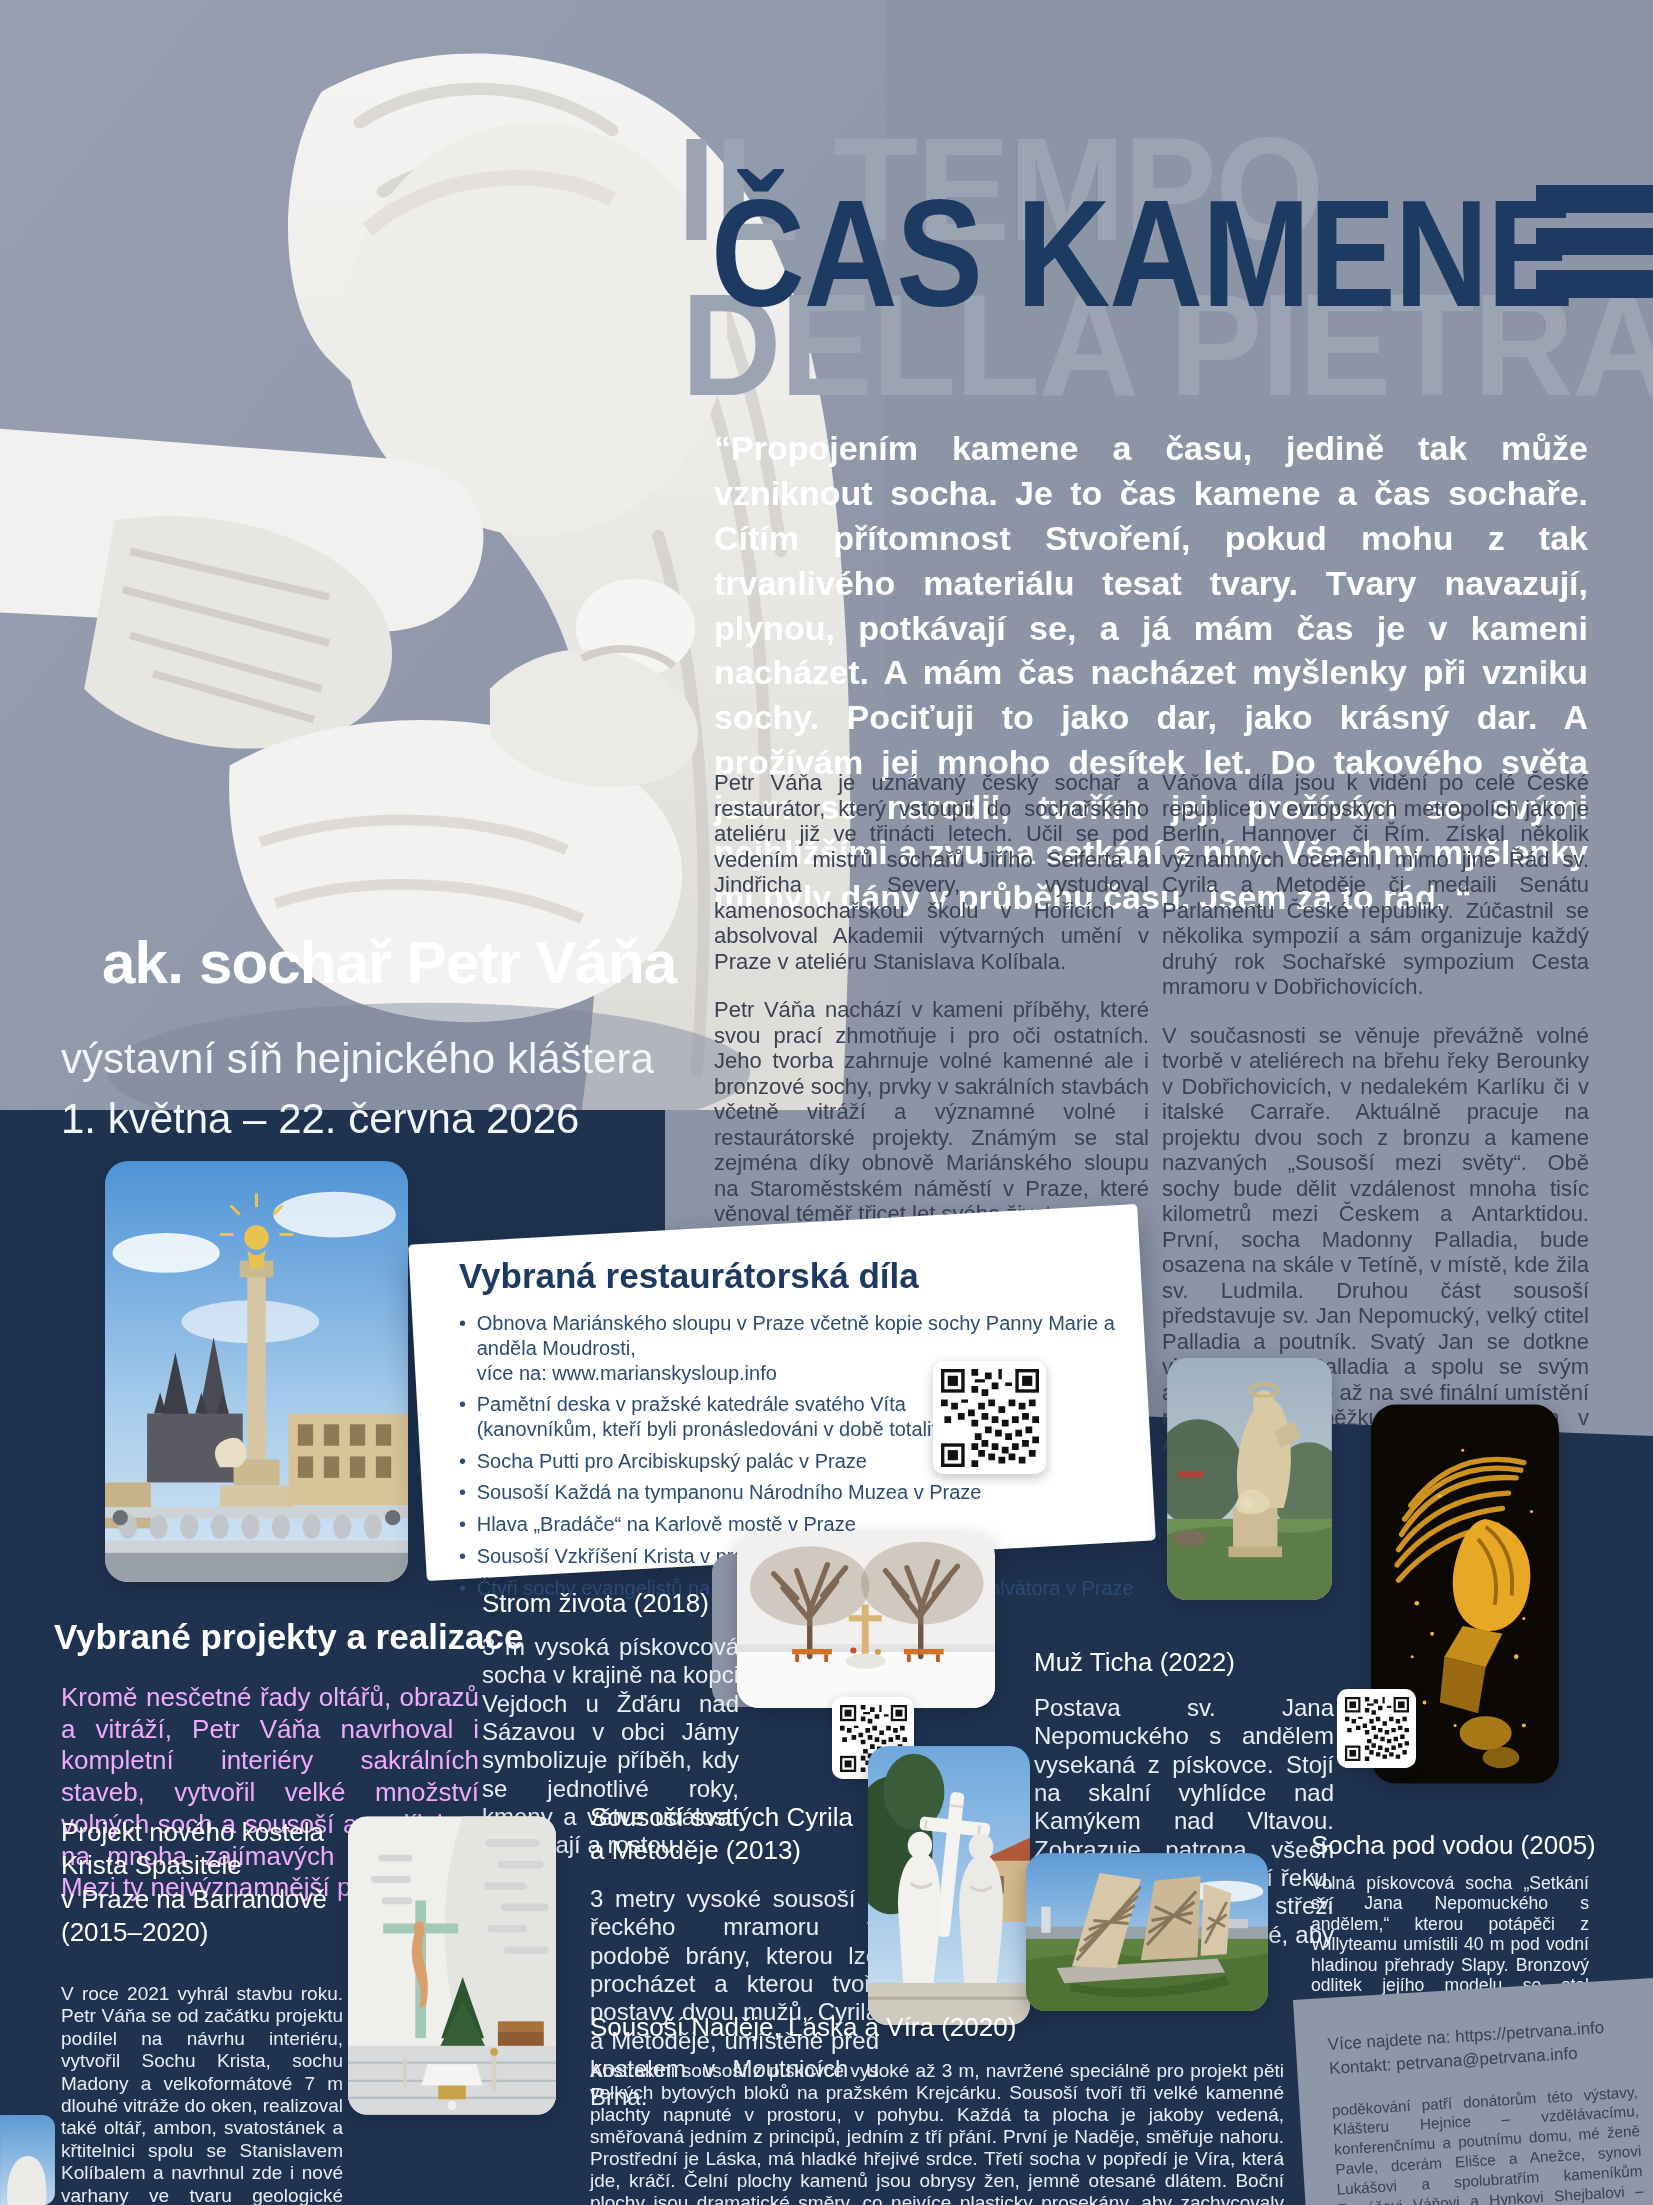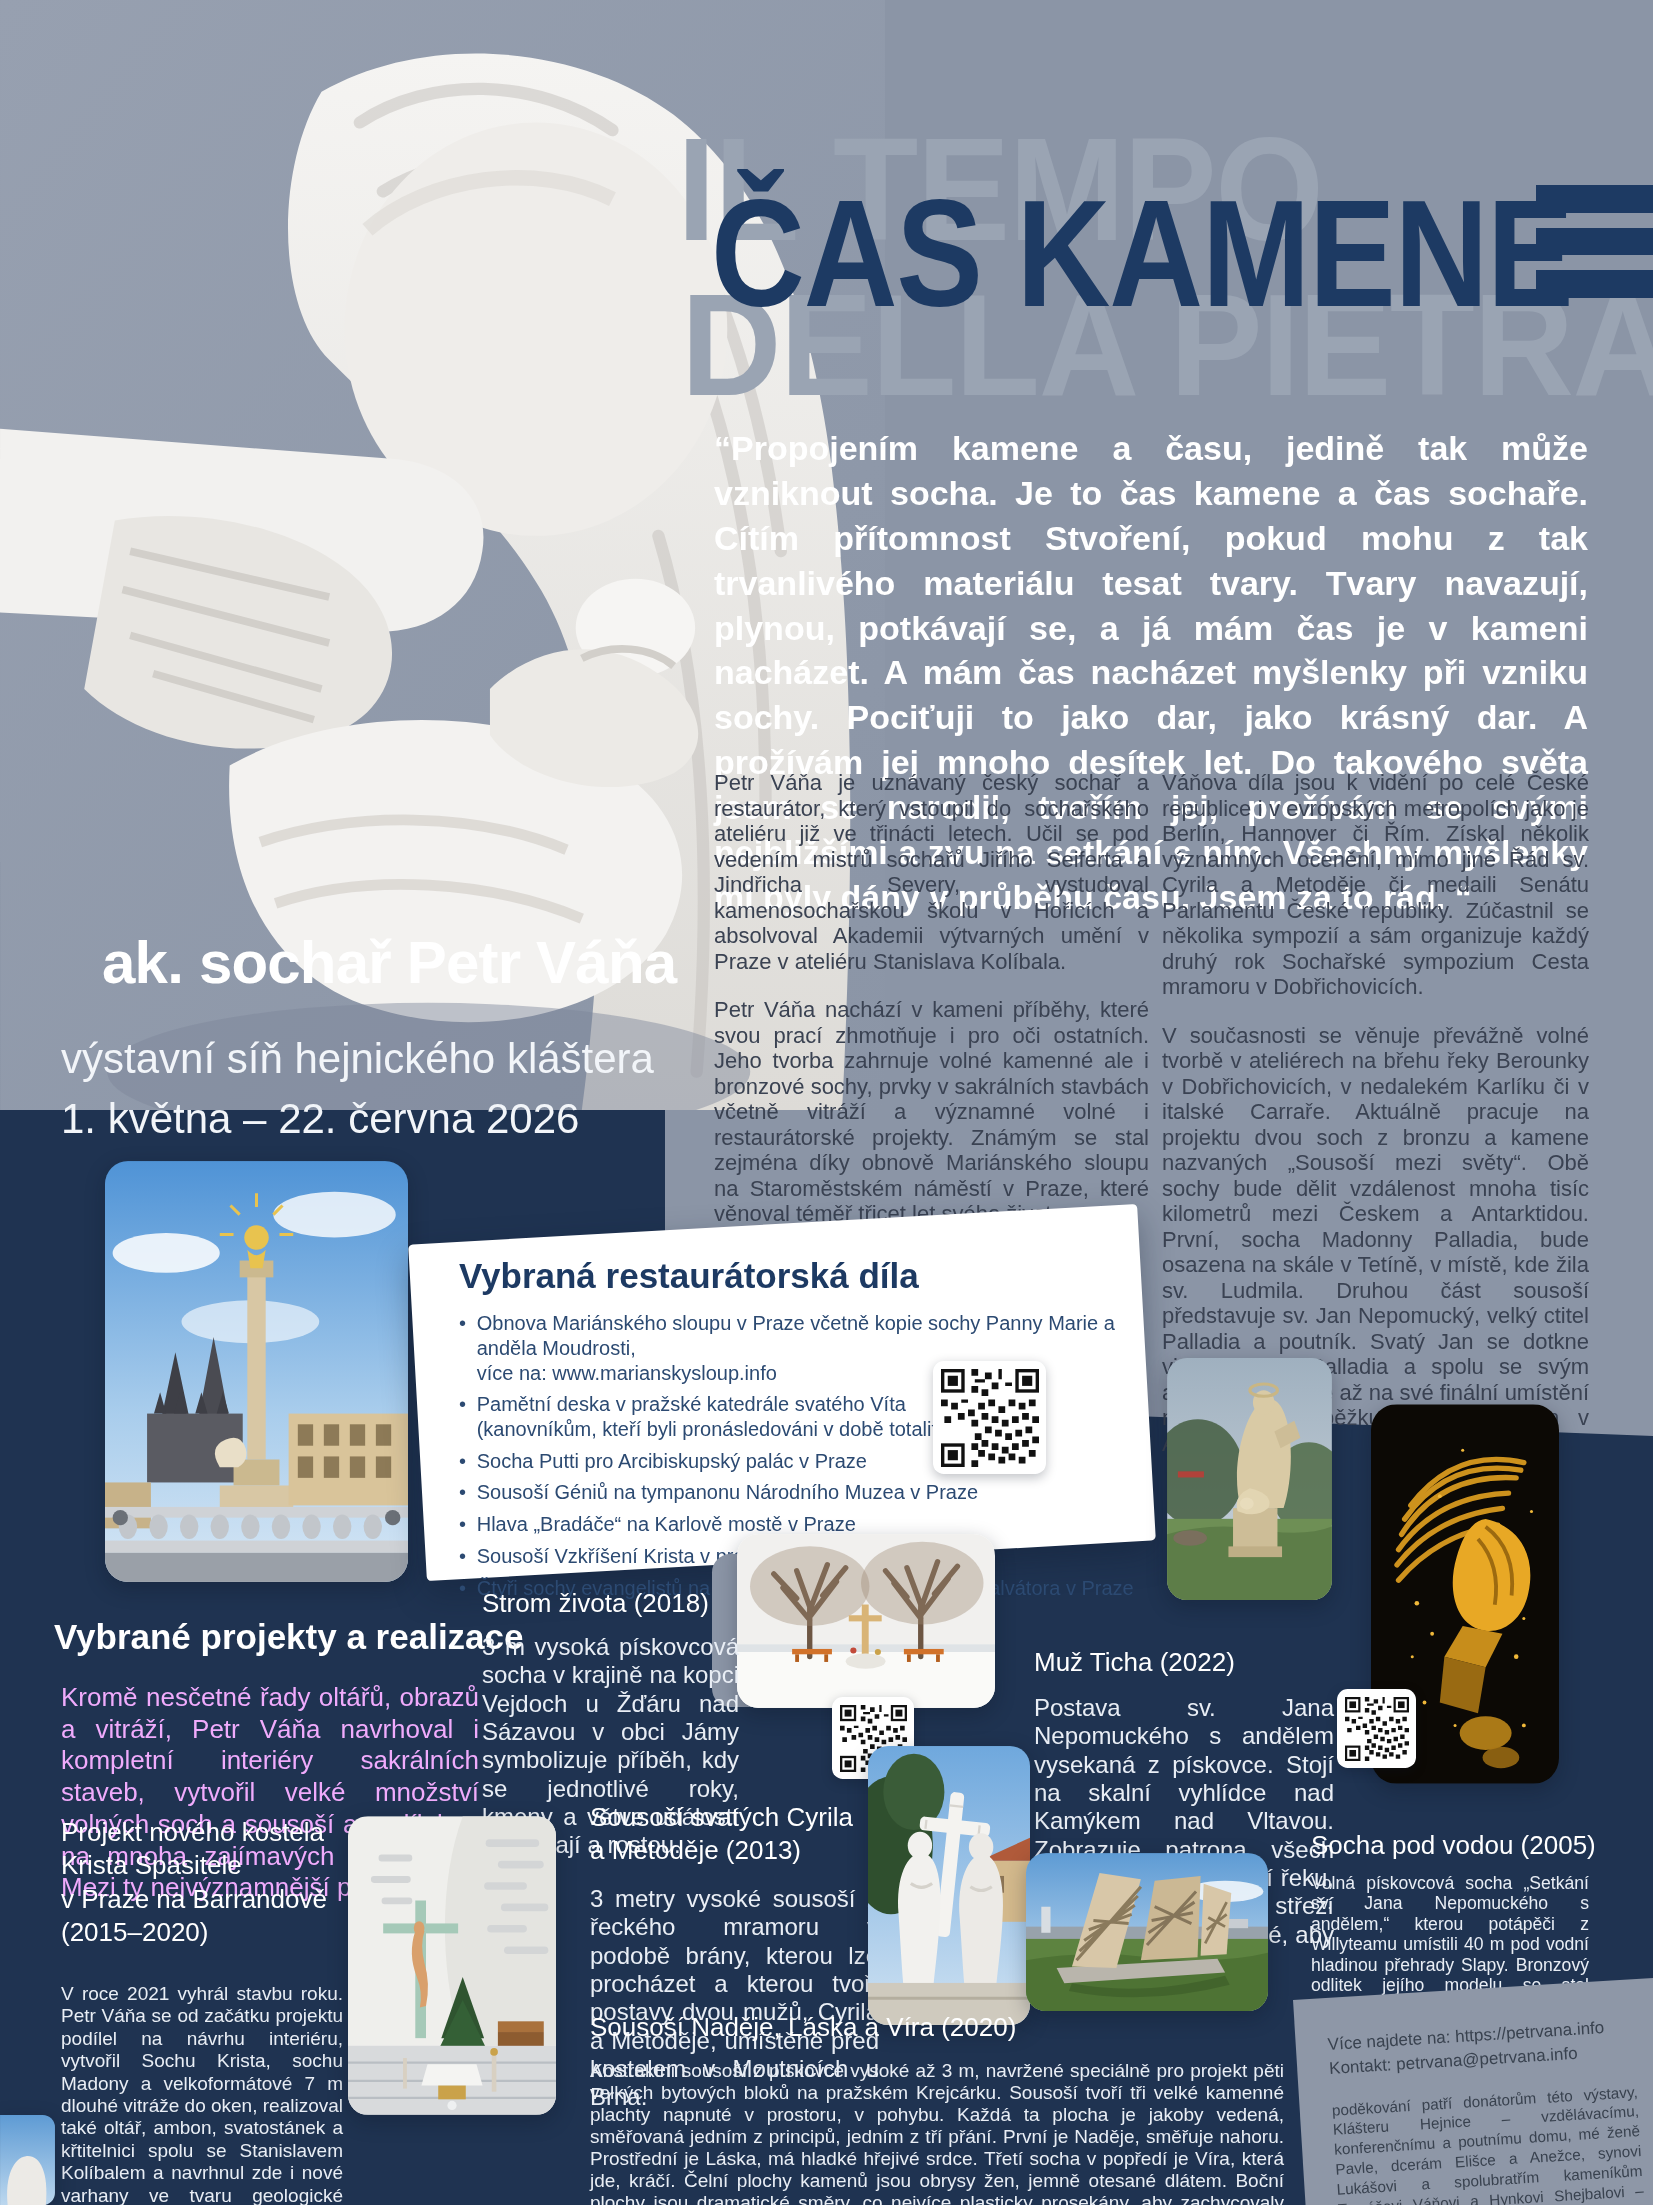--- a/index.html
+++ b/index.html
@@ -257,21 +257,21 @@
         <span class="dot">•</span>
         <span class="txt">Pamětní deska v pražské katedrále svatého Víta
 (kanovníkům, kteří byli pronásledováni v době totality)</span>
       </li>
     <li>
         <span class="dot">•</span>
         <span class="txt">Socha Putti pro Arcibiskupský palác v Praze</span>
       </li>
     <li>
         <span class="dot">•</span>
-        <span class="txt">Sousoší Géniů na tympanonu Národního Muzea v Praze</span>
+        <span class="txt">Sousoší Každá na tympanonu Národního Muzea v Praze</span>
       </li>
     <li>
         <span class="dot">•</span>
         <span class="txt">Hlava „Bradáče“ na Karlově mostě v Praze</span>
       </li>
     <li>
         <span class="dot">•</span>
         <span class="txt">Sousoší Vzkříšení Krista v pražské Loretě</span>
       </li>
     <li>

